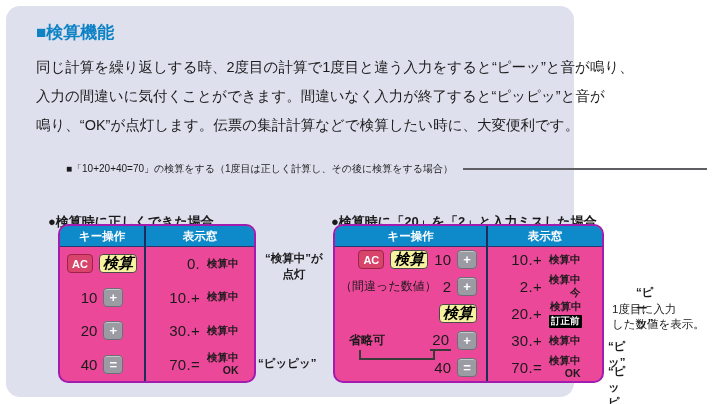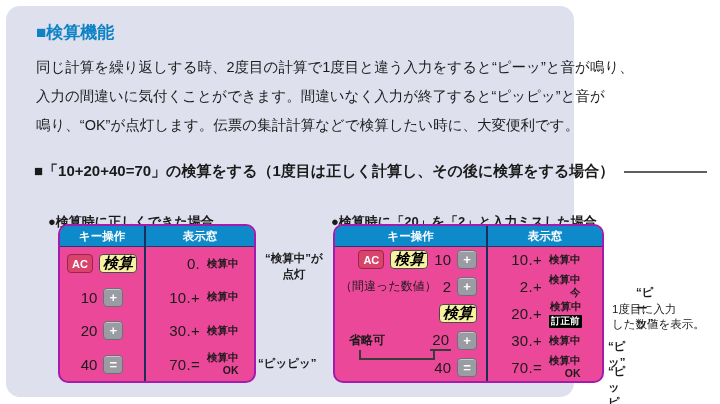--- a/index.html
+++ b/index.html
@@ -6,21 +6,21 @@
   .stage{position:relative;width:720px;height:404px;background:#ffffff;overflow:hidden;
          font-family:"Liberation Sans","DejaVu Sans",sans-serif;color:#1a1a1a;}
   .panel{position:absolute;left:6px;top:6px;width:568px;height:391px;
          background:#dee0ee;border-radius:14px;}
 
   .main-title{position:absolute;left:30px;top:15px;font-size:17px;font-weight:bold;color:#0d82c5;}
   .intro{position:absolute;left:30px;top:47px;font-size:14.5px;line-height:29px;
          white-space:pre;color:#1c1c1c;}
 
   .section-heading-row{position:absolute;left:28px;top:156px;width:673px;display:flex;align-items:center;}
-  .section-heading{font-size:15px;font-weight:bold;white-space:nowrap;}
+  .section-heading{font-size:10px;font-weight:normal;white-space:nowrap;margin-left:32px;}
   .rule{flex:1;height:2px;background:#5f5f63;margin-left:10px;}
 
   .case-title{position:absolute;top:207px;font-size:13px;font-weight:bold;white-space:nowrap;}
   .case-title.left{left:42px;}
   .case-title.right{left:325px;}
 
   .table{position:absolute;top:218px;height:159px;background:#ec4899;
          border:2px solid #a21caf;border-radius:10px;overflow:hidden;
          display:grid;box-sizing:border-box;}
   .table-left{left:52px;width:198px;grid-template-columns:84px 1fr;

